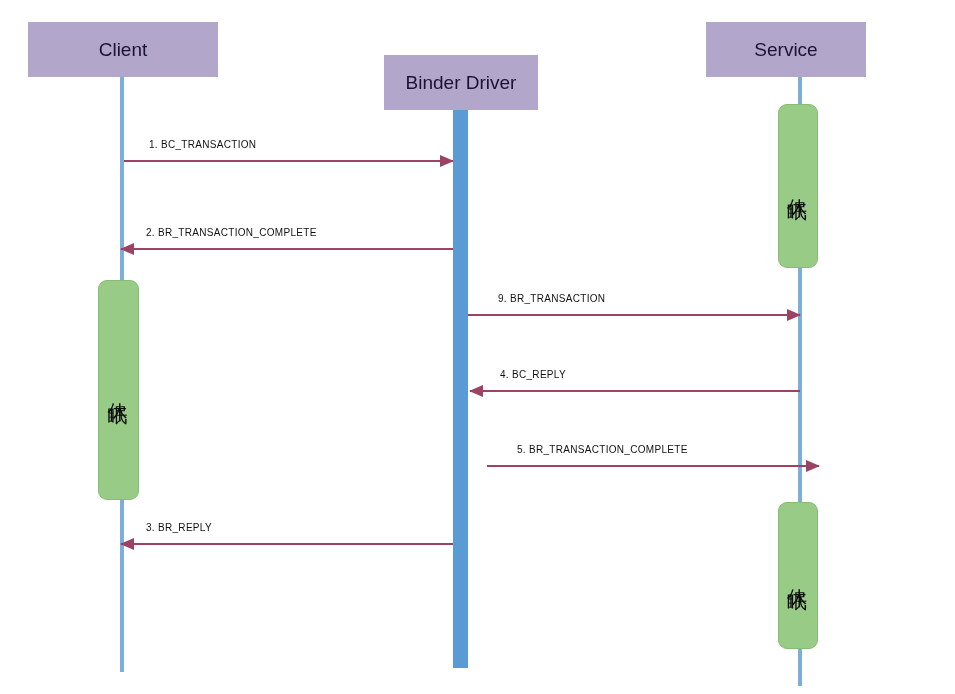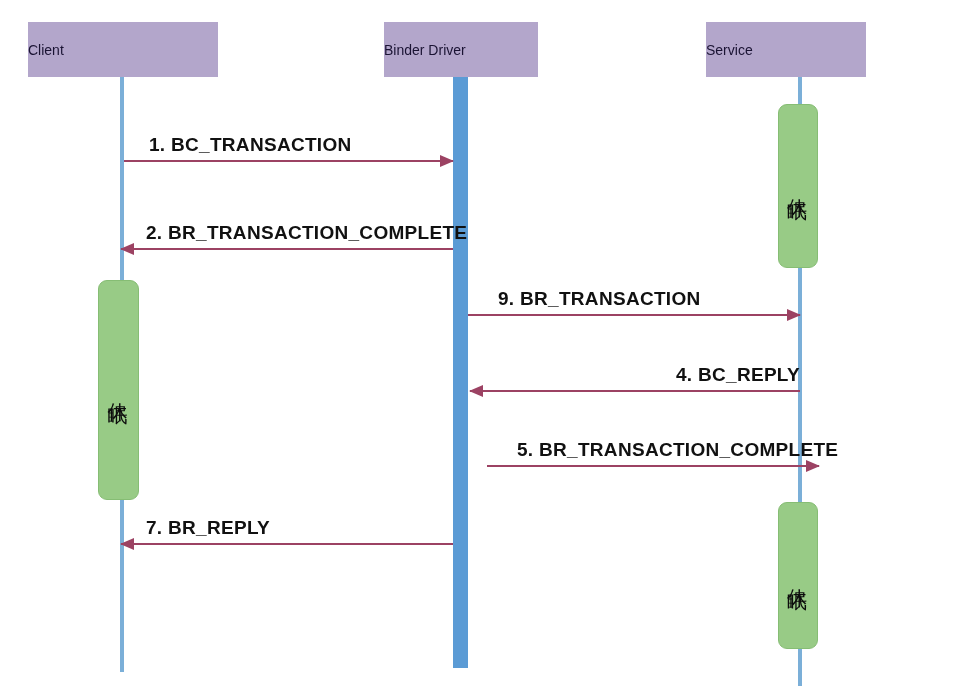--- a/index.html
+++ b/index.html
@@ -25,26 +25,27 @@
   }
 
   
   .actor-box {
     position: absolute;
     top: 22px;
     height: 55px;
     background: var(--actor-box);
     display: flex;
     align-items: center;
-    font-size: 14px;
+    justify-content: center;
+    font-size: 19px;
     color: var(--actor-text);
     z-index: 3;
   }
   .actor-client  { left: 28px;  width: 190px; }
-  .actor-driver  { left: 384px; width: 154px; }
+  .actor-driver  { left: 384px; width: 154px; margin-top: 33px; }
   .actor-service { left: 706px; width: 160px; }
 
   
   .lifeline { position: absolute; z-index: 1; }
   .lifeline-client  { left: 120px; top: 77px; width: 4px;  height: 595px; background: var(--lifeline); }
   .lifeline-driver  { left: 453px; top: 77px; width: 15px; height: 591px; background: var(--driver-bar); }
   .lifeline-service { left: 798px; top: 77px; width: 4px;  height: 609px; background: var(--lifeline); }
 
   
   .activation {
@@ -65,22 +66,22 @@
     color: #0c0c0c;
     font-family: "DejaVu Sans", sans-serif;
   }
   .act-service-top    { left: 778px; top: 104px; width: 40px; height: 164px; }
   .act-client         { left: 98px;  top: 280px; width: 41px; height: 220px; }
   .act-service-bottom { left: 778px; top: 502px; width: 40px; height: 147px; }
 
   
   .message { position: absolute; z-index: 4; }
   .msg-label {
-    font-size: 19px;
-    font-weight: bold;
+    font-size: 10px;
+    font-weight: normal;
     line-height: 18px;
     letter-spacing: 0.3px;
     color: var(--label-text);
     margin: 0 0 6px 25px;
     white-space: nowrap;
   }
   .msg3 .msg-label, .msg4 .msg-label, .msg5 .msg-label { margin-left: 30px; }
   .msg-line {
     position: relative;
     height: 2px;
@@ -92,21 +93,21 @@
     width: 0; height: 0;
     border-top: 6px solid transparent;
     border-bottom: 6px solid transparent;
   }
   .dir-right .msg-head { right: -1px; border-left: 14px solid var(--arrow); }
   .dir-left  .msg-head { left: -1px;  border-right: 14px solid var(--arrow); }
 
   .msg1 { left: 124px; top: 136px; width: 329px; }
   .msg2 { left: 121px; top: 216px; width: 332px; margin-top: 8px; }
   .msg3 { left: 468px; top: 290px; width: 332px; }
-  .msg4 { left: 470px; top: 366px; width: 330px; text-align: right; }
+  .msg4 { left: 470px; top: 366px; width: 330px; }
   .msg5 { left: 487px; top: 441px; width: 332px; }
   .msg6 { left: 121px; top: 519px; width: 332px; }
 </style>
 </head>
 <body>
 
 <div class="diagram">
 
   <div class="actor-box actor-client">
     <span>Client</span>
@@ -161,19 +162,19 @@
   </div>
 
   <div class="message msg5 dir-right">
     <div class="msg-label">5. BR_TRANSACTION_COMPLETE</div>
     <div class="msg-line">
       <i class="msg-head"></i>
     </div>
   </div>
 
   <div class="message msg6 dir-left">
-    <div class="msg-label">7. BR_REPLY</div>
+    <div class="msg-label">3. BR_REPLY</div>
     <div class="msg-line">
       <i class="msg-head"></i>
     </div>
   </div>
 
 </div>
 
 </body></html>

